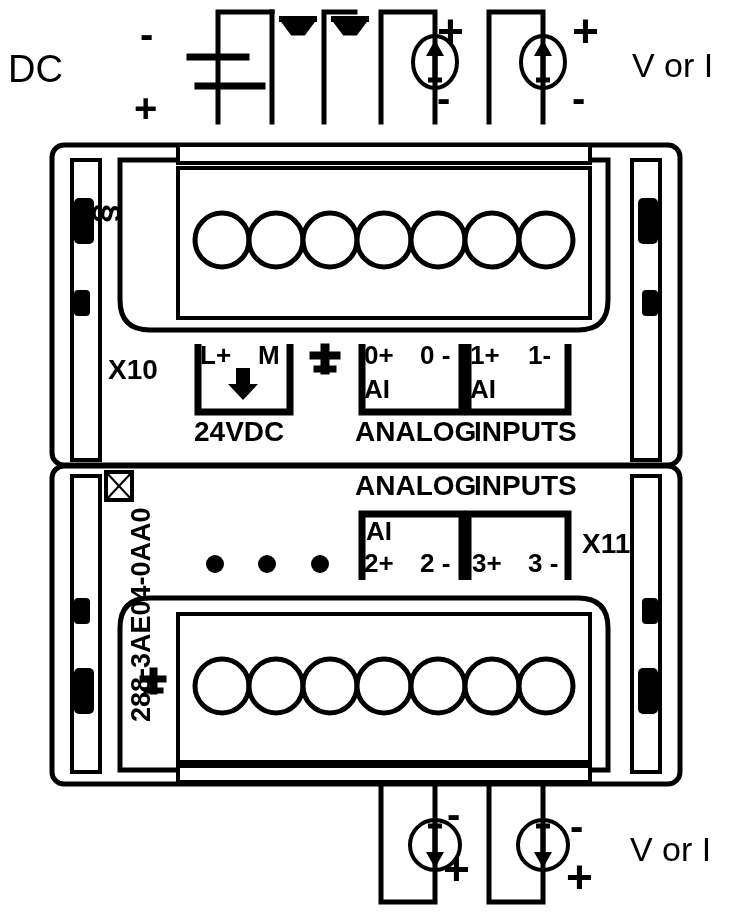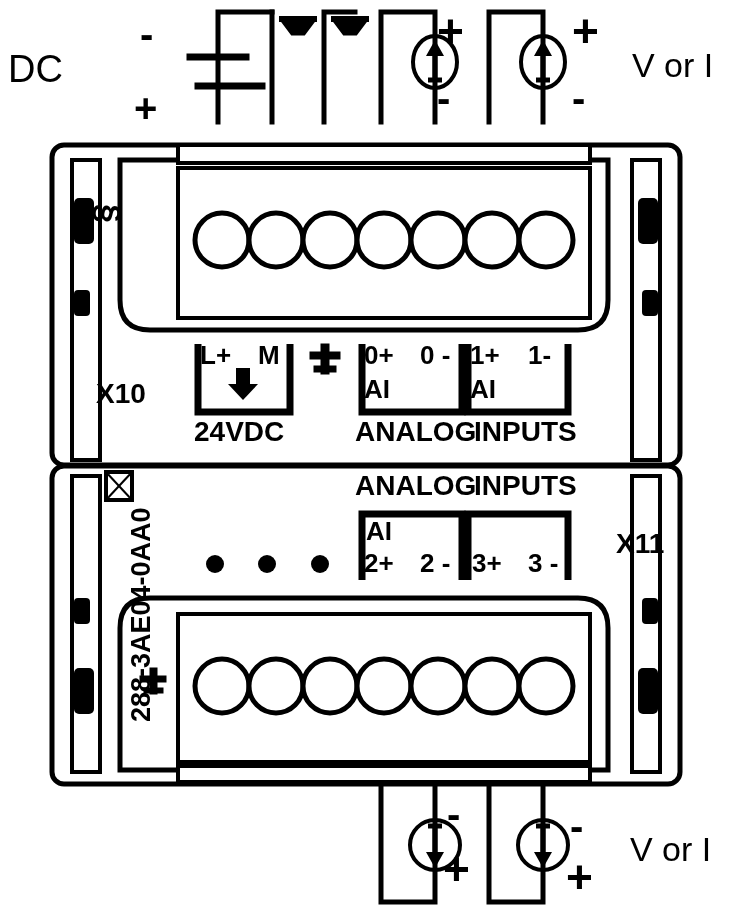--- a/index.html
+++ b/index.html
@@ -185,21 +185,21 @@
   <div class="lbl" style="left:140px;top:14px;font-size:40px;">-</div>
   <div class="lbl" style="left:134px;top:88px;font-size:40px;">+</div>
 
   <div class="lbl" style="left:437px;top:8px;font-size:46px;">+</div>
   <div class="lbl" style="left:437px;top:78px;font-size:40px;">-</div>
   <div class="lbl" style="left:572px;top:8px;font-size:46px;">+</div>
   <div class="lbl" style="left:572px;top:78px;font-size:40px;">-</div>
 
   <div class="lbl-light" style="left:632px;top:48px;font-size:34px;">V or I</div>
 
-  <div class="lbl" style="left:96px;top:356px;font-size:28px;margin-top:24px;">X10</div>
+  <div class="lbl" style="left:108px;top:356px;font-size:28px;">X10</div>
 
   <div style="position:absolute;left:92px;top:198px;width:34px;height:46px;
               font-size:34px;font-weight:bold;line-height:46px;
               transform:rotate(90deg);transform-origin:center;">§</div>
 
   <div class="lbl" style="left:200px;top:342px;font-size:26px;">L+</div>
   <div class="lbl" style="left:258px;top:342px;font-size:26px;">M</div>
   <div class="lbl" style="left:194px;top:418px;font-size:28px;text-align:right;">24VDC</div>
 
   <div class="lbl" style="left:364px;top:342px;font-size:26px;">0+</div>
@@ -214,21 +214,21 @@
 
   <div class="lbl" style="left:355px;top:472px;font-size:28px;">ANALOG</div>
   <div class="lbl" style="left:474px;top:472px;font-size:28px;">INPUTS</div>
 
   <div class="lbl" style="left:366px;top:518px;font-size:26px;">AI</div>
   <div class="lbl" style="left:364px;top:550px;font-size:26px;">2+</div>
   <div class="lbl" style="left:420px;top:550px;font-size:26px;">2 -</div>
   <div class="lbl" style="left:472px;top:550px;font-size:26px;">3+</div>
   <div class="lbl" style="left:528px;top:550px;font-size:26px;">3 -</div>
 
-  <div class="lbl" style="left:582px;top:530px;font-size:28px;margin-left:34px;">X11</div>
+  <div class="lbl" style="left:582px;top:530px;font-size:28px;">X11</div>
 
   <div style="position:absolute;left:104px;top:470px;width:30px;height:32px;
               border:4px solid #000;box-sizing:border-box;">
     <svg viewBox="0 0 30 32" style="position:absolute;left:0;top:0;width:100%;height:100%;">
       <line x1="0" y1="0" x2="30" y2="32" stroke="#000" stroke-width="3"></line>
       <line x1="30" y1="0" x2="0" y2="32" stroke="#000" stroke-width="3"></line>
     </svg>
   </div>
 
   <div class="lbl vert" style="left:128px;top:722px;font-size:27px;transform:rotate(-90deg);">288-3AE04-0AA0</div>

